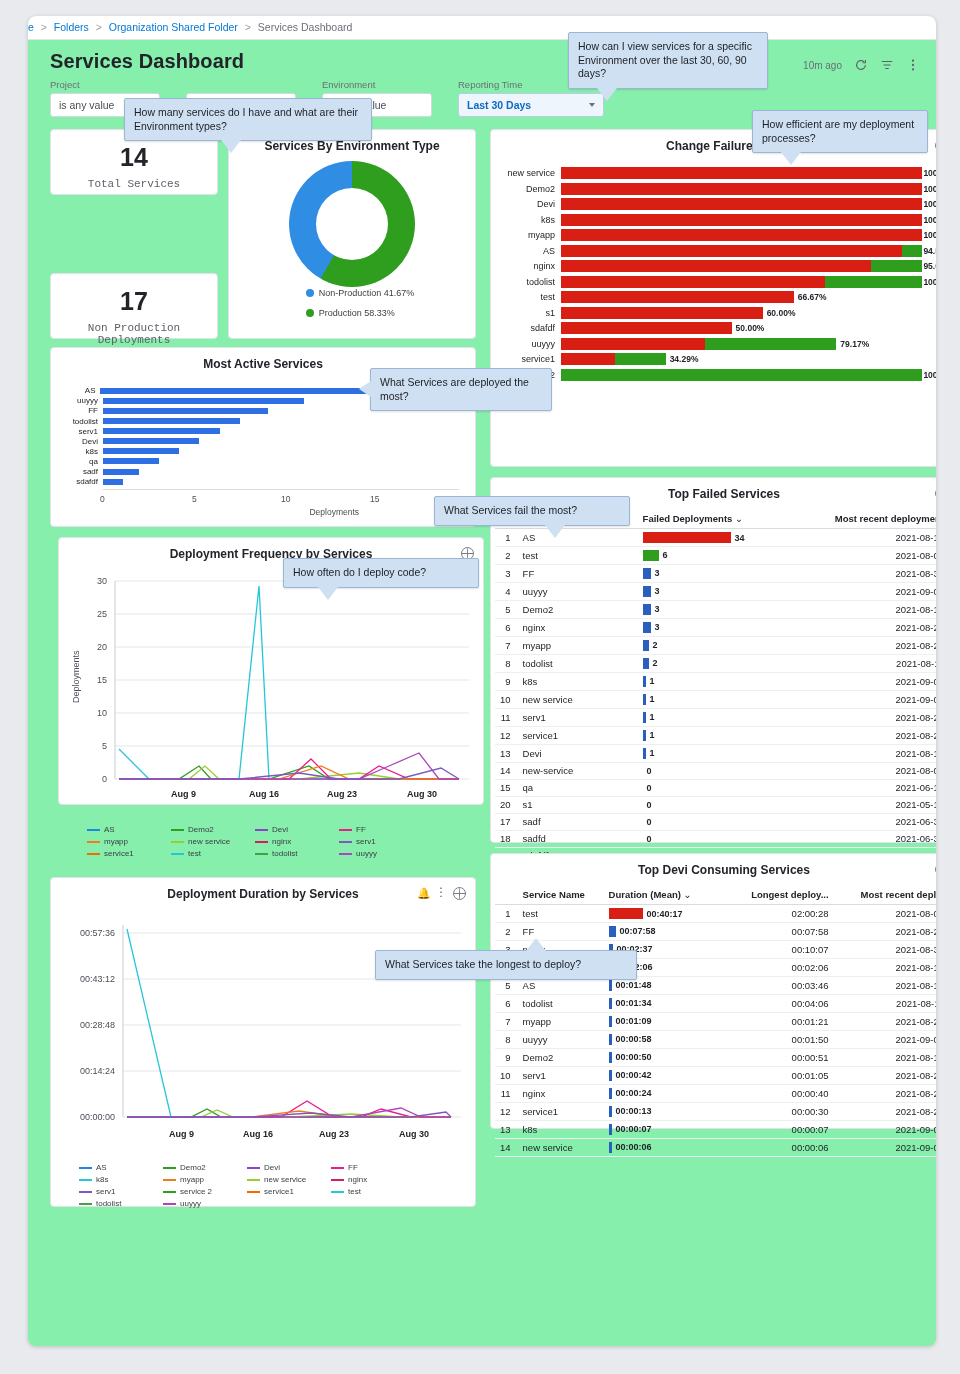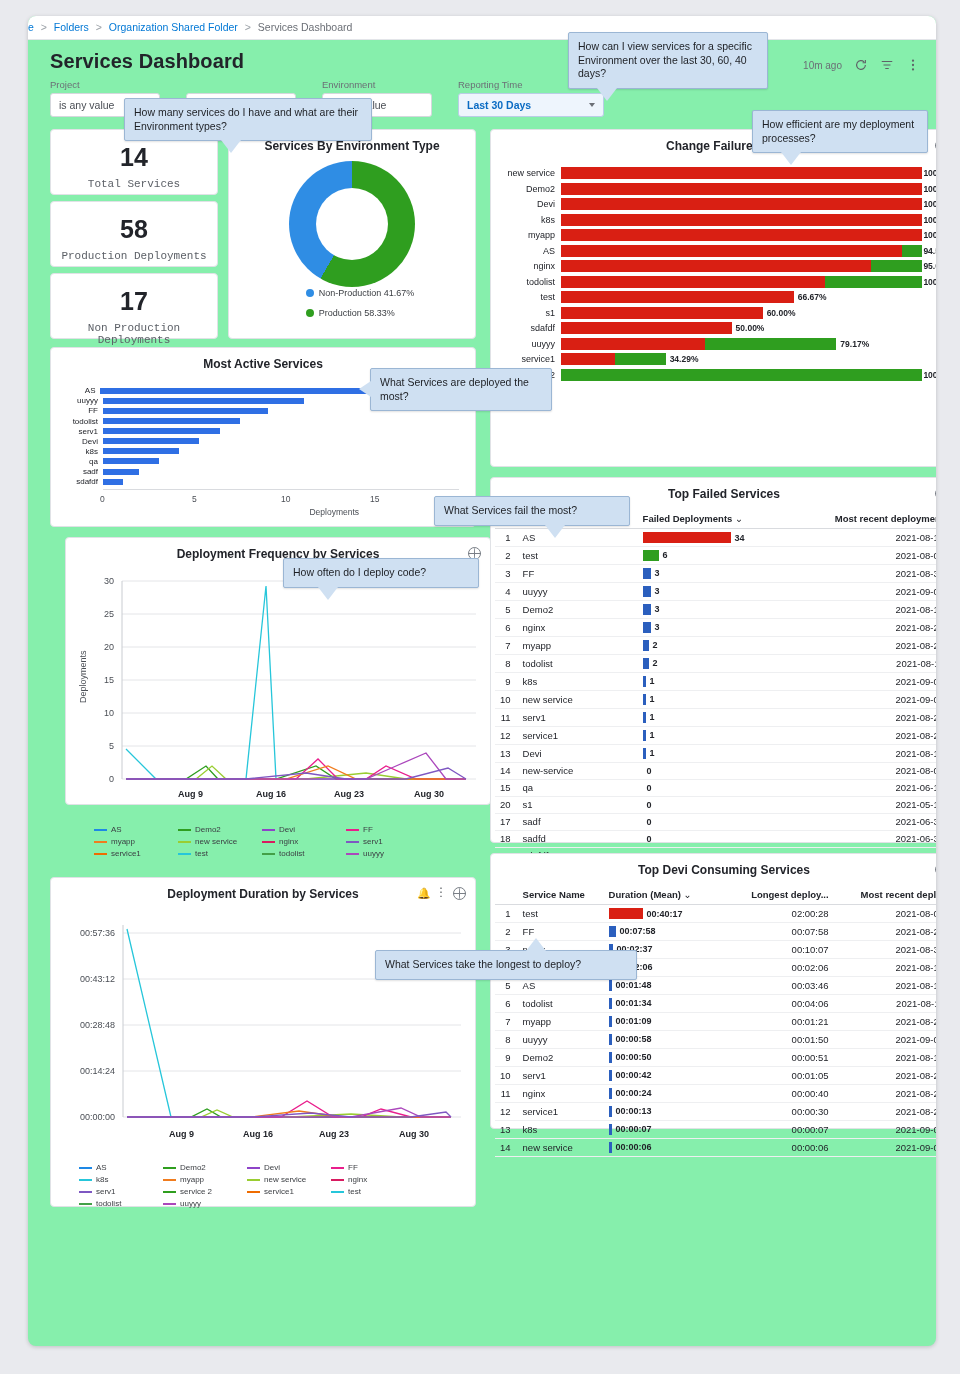--- a/index.html
+++ b/index.html
@@ -192,24 +192,20 @@
     </div>
   </div>
 
   <div class="grid" style="height:1200px">
 
     <div class="card kpi" style="left:0;top:0;width:168px;height:66px">
       <div class="kpi-num">14</div>
       <div class="kpi-lab">Total Services</div>
     </div>
 
-    <div class="card kpi" style="left:0;top:72px;width:168px;height:66px">
-      <div class="kpi-num">58</div>
-      <div class="kpi-lab">Production Deployments</div>
-    </div>
 
     <div class="card kpi" style="left:0;top:144px;width:168px;height:66px">
       <div class="kpi-num">17</div>
       <div class="kpi-lab">Non Production Deployments</div>
     </div>
 
     <div class="card" style="left:178px;top:0;width:248px;height:210px">
       <div class="card-title">Services By Environment Type</div>
       <div class="donut-wrap">
         <div class="donut"></div>
@@ -528,21 +524,21 @@
                 <td>sdfd</td>
                 <td><span class="cellbar-label">0</span></td>
                 <td class="num">2021-06-22</td>
               </tr>
           </tbody>
         </table>
       </div>
 
     </div>
 
-    <div class="card" style="left:15px;top:408px;width:426px;height:268px">
+    <div class="card" style="left:8px;top:408px;width:426px;height:268px">
       <div class="card-title">Deployment Frequency by Services</div>
       <span class="globe"></span>
       <svg width="426" height="258" viewBox="0 0 426 258">
         <g stroke="#e4e5e8" stroke-width="1">
           <line x1="56" y1="18" x2="410" y2="18"></line>
           <line x1="56" y1="51" x2="410" y2="51"></line>
           <line x1="56" y1="84" x2="410" y2="84"></line>
           <line x1="56" y1="117" x2="410" y2="117"></line>
           <line x1="56" y1="150" x2="410" y2="150"></line>
           <line x1="56" y1="183" x2="410" y2="183"></line>
@@ -832,21 +828,21 @@
 
   </div>
 </div>
 
 <div class="callout" style="left:124px;top:98px;width:248px;">
   <span>How many services do I have and what are their Environment types?</span>
   <div class="tail" style="left:96px;bottom:-13px;border-left:10px solid transparent;border-right:10px solid transparent;border-top:13px solid #cfe0f2;"></div>
 </div>
 
 <div class="callout" style="left:568px;top:32px;width:200px;">
-  <span>How can I view services for a specific Environment over the last 30, 60, 40 days?</span>
+  <span>How can I view services for a specific Environment over the last 30, 60, 90 days?</span>
   <div class="tail" style="left:28px;bottom:-13px;border-left:10px solid transparent;border-right:10px solid transparent;border-top:13px solid #cfe0f2;"></div>
 </div>
 
 <div class="callout" style="left:752px;top:110px;width:176px;">
   <div class="tail" style="left:28px;bottom:-13px;border-left:10px solid transparent;border-right:10px solid transparent;border-top:13px solid #cfe0f2;"></div>
   <span>How efficient are my deployment processes?</span>
 </div>
 
 <div class="callout" style="left:370px;top:368px;width:182px;">
   <span>What Services are deployed the most?</span>

